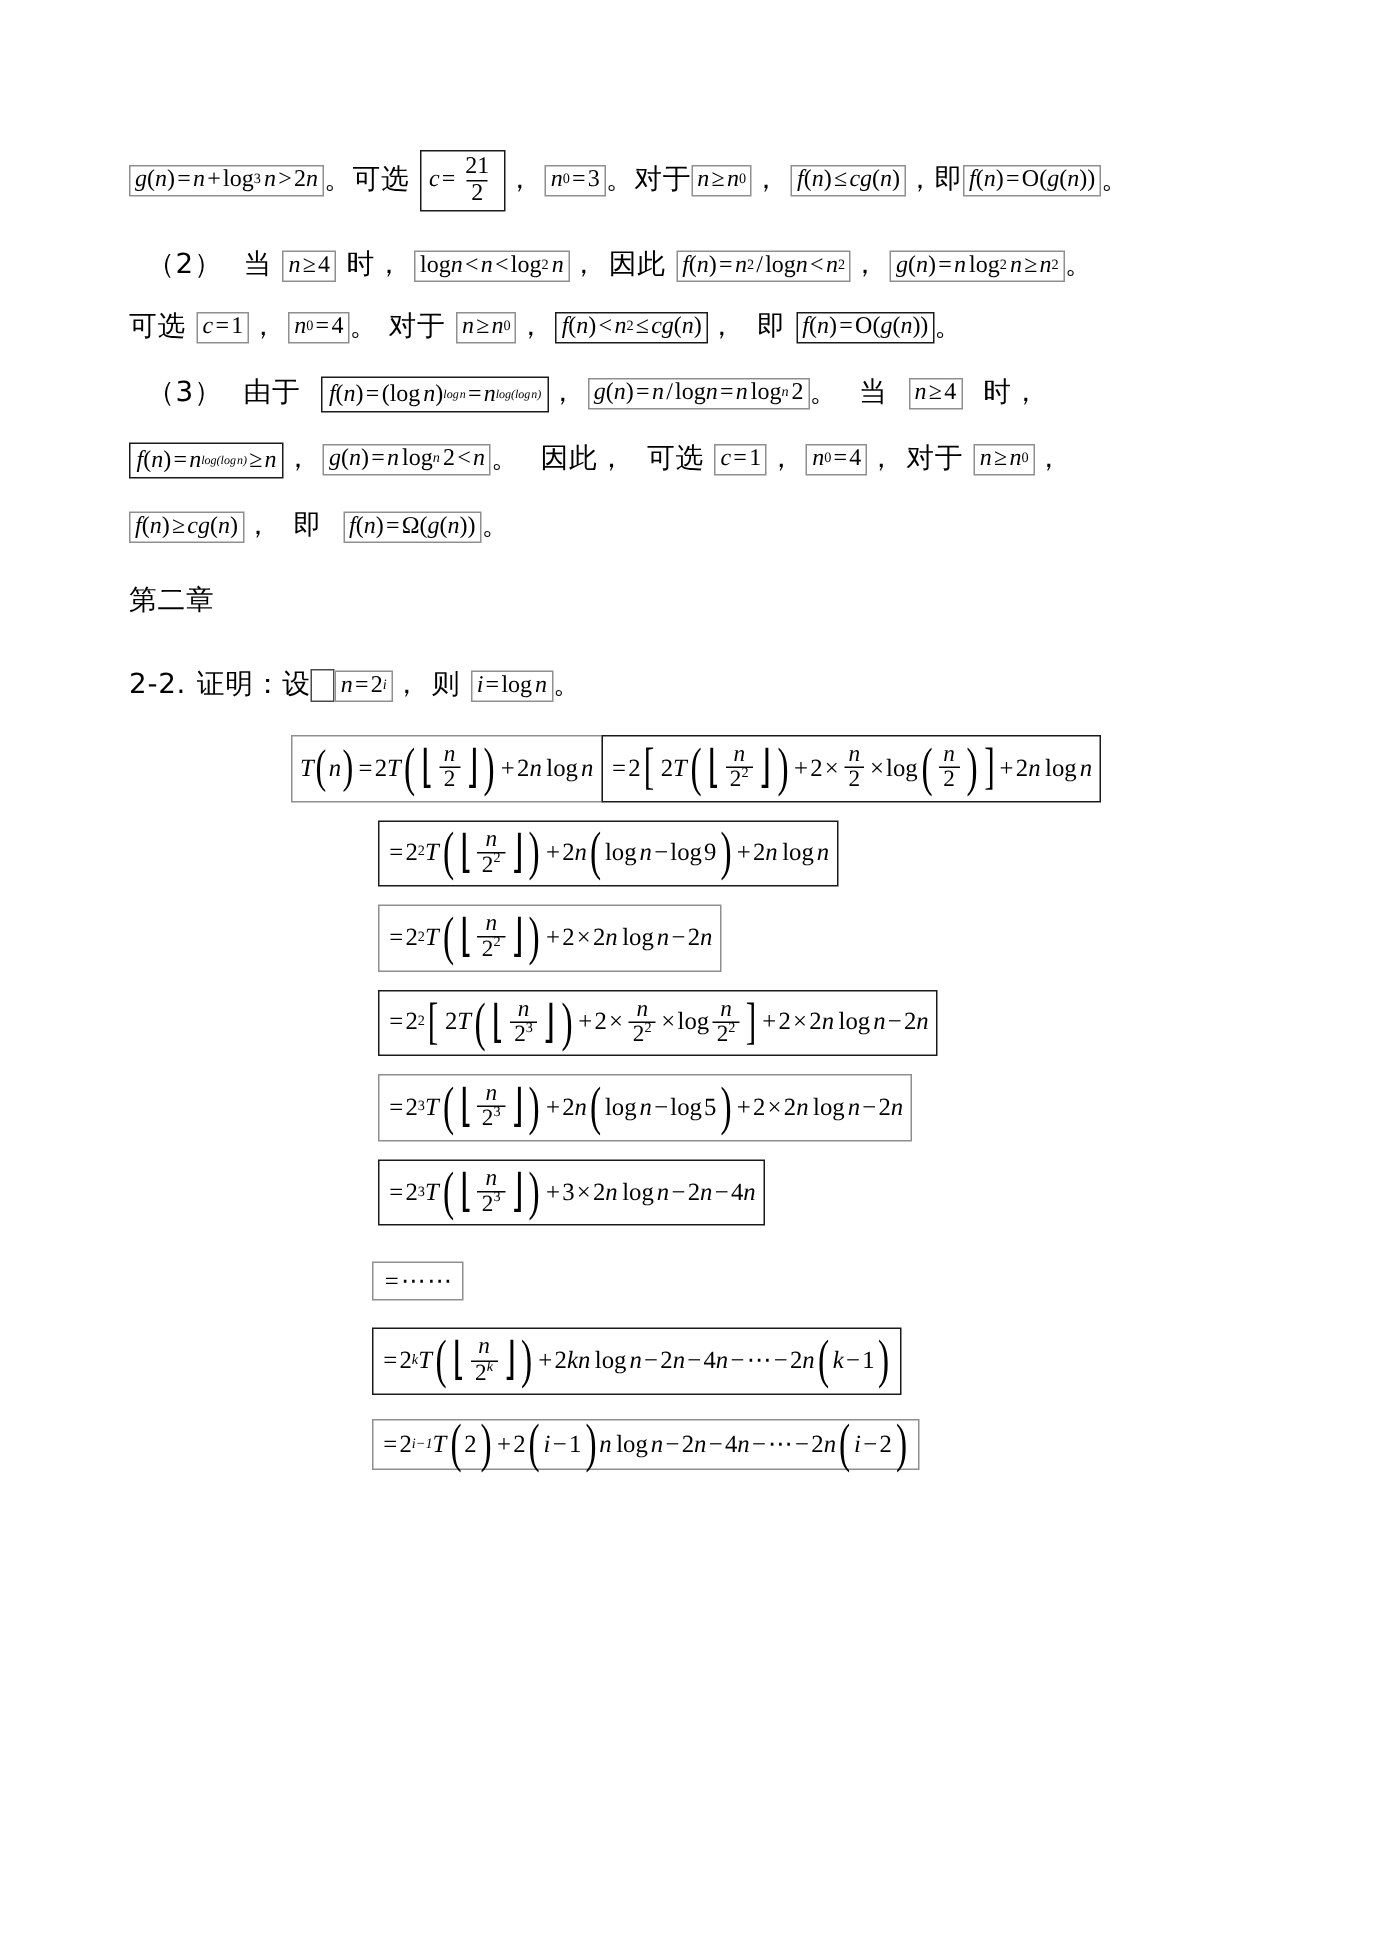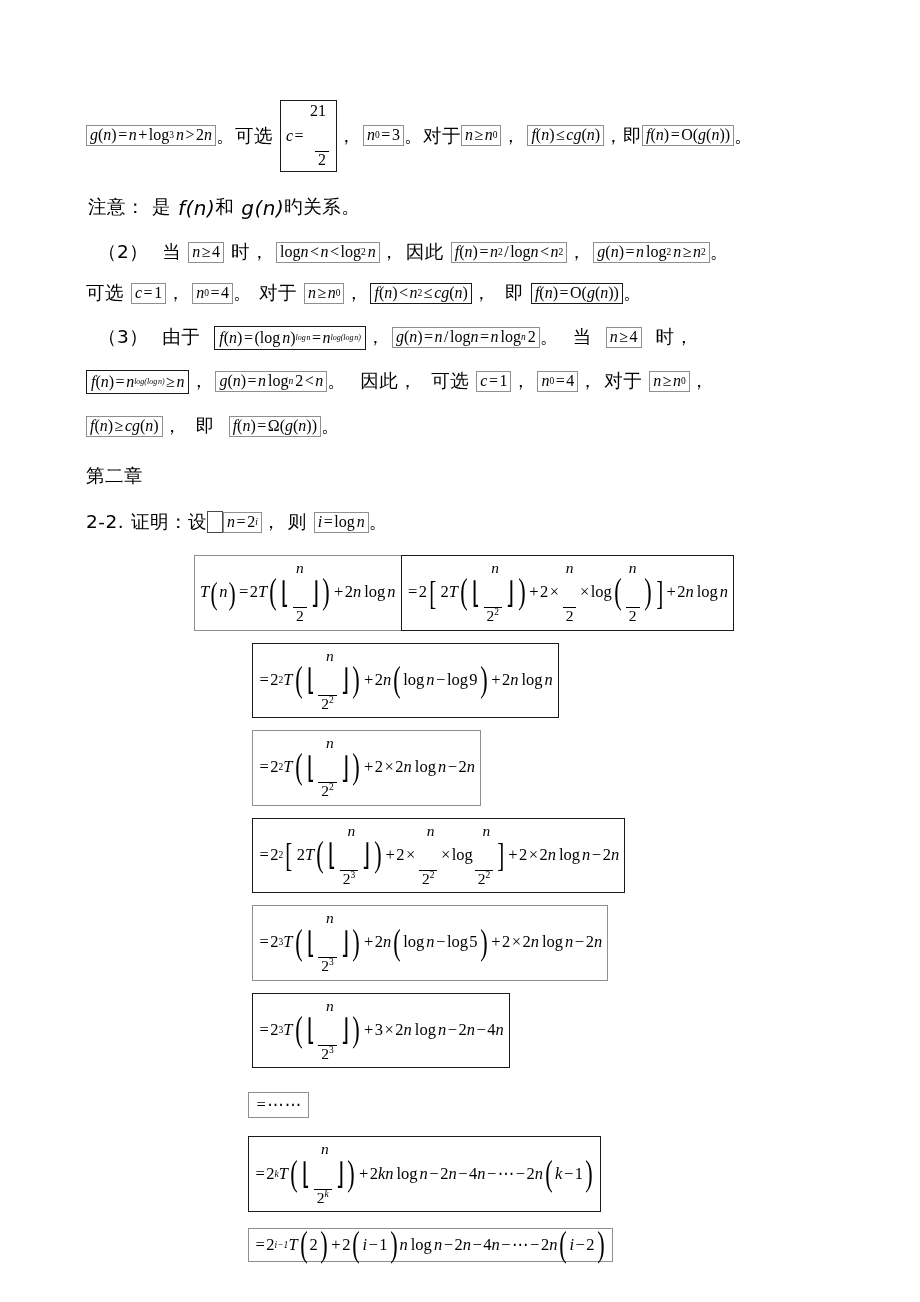--- a/index.html
+++ b/index.html
@@ -67,25 +67,24 @@
     line-height: 0;
   }
   sup.sr { font-size: 9.5px; font-style: normal; line-height: 0; }
   sub.sr { font-size: 9.5px; font-style: normal; line-height: 0; }
   sup.ss { font-size: 8px; font-style: italic; line-height: 0; }
 
   
   .frac {
     display: inline-flex;
     flex-direction: column;
-    align-items: flex-end;
+    align-items: center;
     vertical-align: middle;
     margin: 0 2px;
     line-height: 1.05;
-    gap: 31px;
   }
   .frac .num { padding: 0 3px; font-size: 15px; }
   .frac .den { padding: 0 3px; font-size: 15px; border-top: 1px solid #000; }
   .frac.tall .num, .frac.tall .den { font-size: 16px; }
 
   
   .big {
     font-style: normal;
     font-size: 30px;
     line-height: 0.78;
@@ -214,31 +213,20 @@
             <span class="rm">O(</span>
             <span class="fn">g</span>
             <span class="rm">(</span>
             <span class="fn">n</span>
             <span class="rm">))</span>
           </span>
       </span>
       <span class="cjk">。</span>
     </div>
 
-    <div class="line" style="margin-bottom:24px; padding-left:2px;">
-      <span class="cjk">注意：</span>
-      <span class="gap-s"></span>
-      <span class="cjk">是</span>
-      <span class="gap-s"></span>
-      <span class="cjk ital" style="font-size:20px;">f(n)</span>
-      <span class="cjk">和</span>
-      <span class="gap-s"></span>
-      <span class="cjk ital" style="font-size:20px;">g(n)</span>
-      <span class="cjk">旳关系。</span>
-    </div>
 
     <div class="line" style="margin-bottom:20px; padding-left:12px;">
       <span class="cjk">（2）</span>
       <span class="gap-m"></span>
       <span class="cjk">当</span>
       <span class="gap-s"></span>
       <span class="eq">
         <span class="nowrapflex">
             <span class="fn">n</span>
             <span class="op">≥</span>
@@ -534,21 +522,21 @@
             <span class="rm">Ω(</span>
             <span class="fn">g</span>
             <span class="rm">(</span>
             <span class="fn">n</span>
             <span class="rm">))</span>
           </span>
       </span>
       <span class="cjk">。</span>
     </div>
 
-    <div class="line" style="margin-bottom:26px;">
+    <div class="line" style="margin-bottom:36px;">
       <span class="cjk">第二章</span>
     </div>
 
     <div class="line" style="margin-bottom:22px;">
       <span class="cjk">2-2.</span>
       <span class="gap-s"></span>
       <span class="cjk">证明：</span>
       <span class="cjk">设</span>
       <span class="eq blank"></span>
       <span class="eq">

